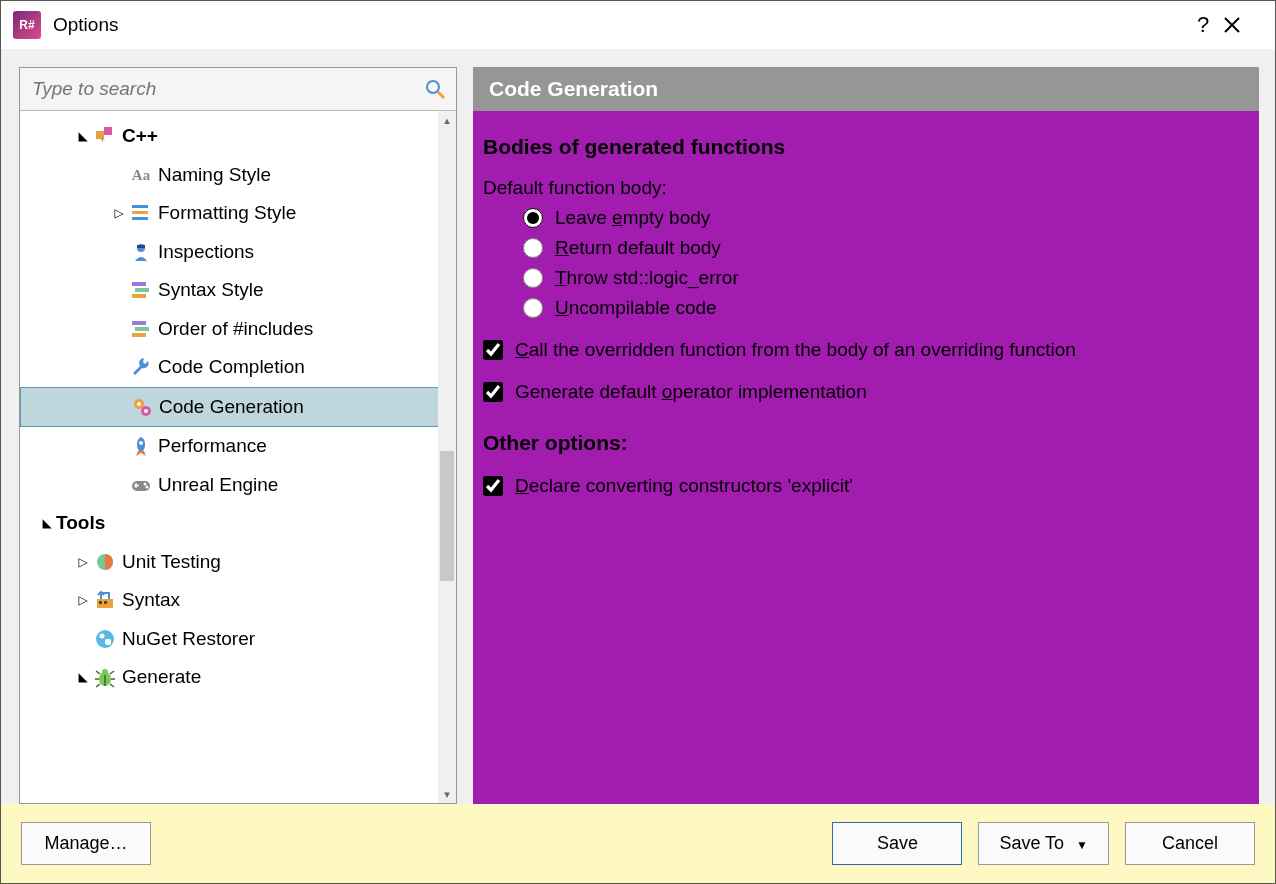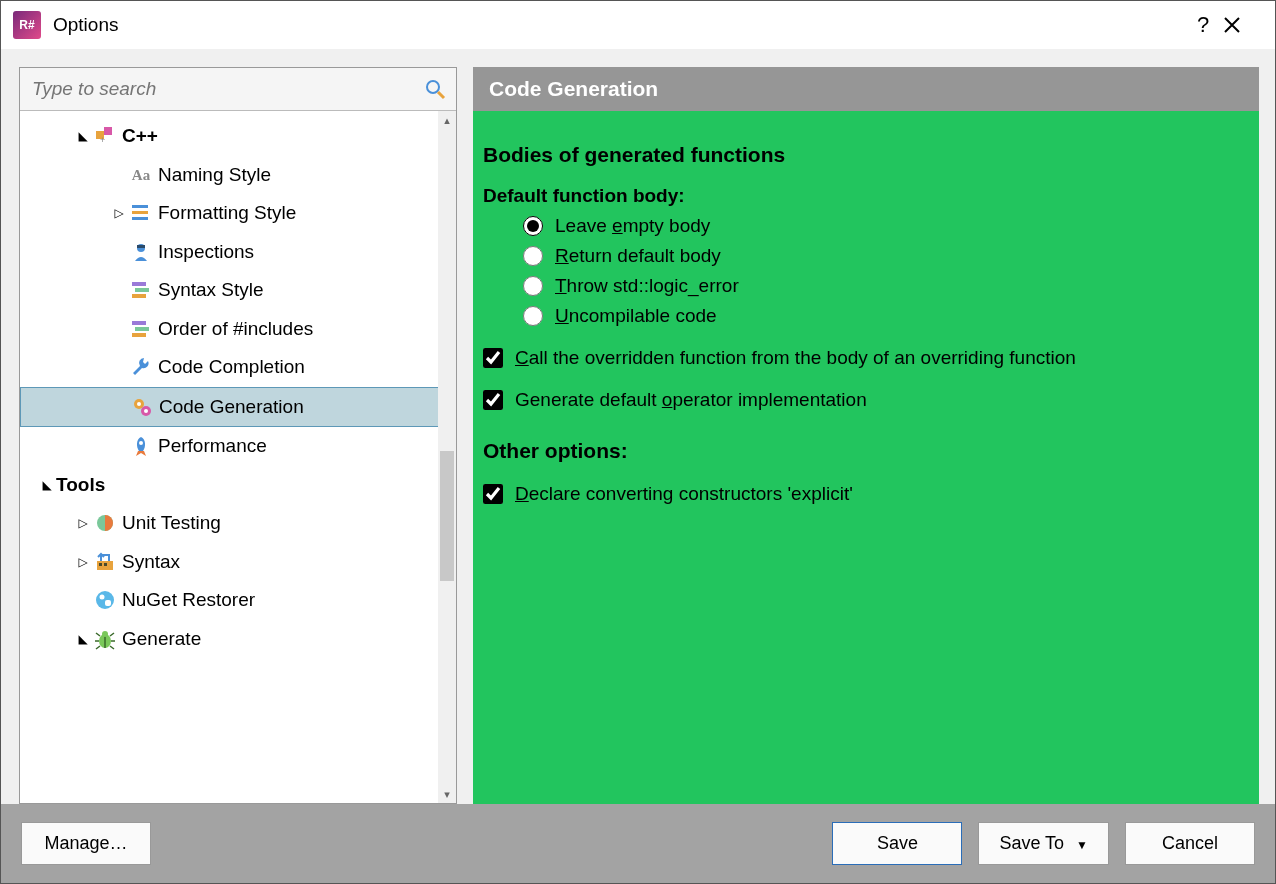--- a/index.html
+++ b/index.html
@@ -22,30 +22,30 @@
 .tree-item .arrow { width:18px; display:inline-block; text-align:center; font-size:12px;}
 .tree-item .icon { width:26px; height:22px; display:inline-flex; align-items:center; justify-content:center; margin-right:4px;}
 .tree-item .label { font-size:19px;}
 .tree-item.bold .label { font-weight:700;}
 .scrollbar { position:absolute; right:0; top:0; width:18px; height:100%; background:#f0f0f0;}
 .scrollbar .thumb { position:absolute; left:2px; right:2px; top:340px; height:130px; background:#c8c8c8;}
 .scrollbar .up,.scrollbar .down{position:absolute;left:0;width:18px;height:18px;display:flex;align-items:center;justify-content:center;color:#666;font-size:11px;}
 .scrollbar .up{top:0;} .scrollbar .down{bottom:0;}
 .main { flex:1; display:flex; flex-direction:column; padding:0 16px 0 16px;}
 .main-header { background:#969696; color:#fff; font-weight:700; font-size:21px; padding:10px 16px;}
-.main-body { flex:1; padding:32px 10px; background:#22c55e;}
+.main-body { flex:1; padding:24px 10px; background:#a21caf;}
 .section-title { font-weight:700; font-size:21px; margin-bottom:18px;}
-.field-label { font-size:19px; margin:4px 0 8px 0;font-weight:bold;}
+.field-label { font-size:19px; margin:4px 0 8px 0;}
 .radio-group { margin-left:40px;}
 .radio-row { display:flex; align-items:center; margin:8px 0; font-size:19px;}
 .radio-row input[type=radio]{ width:20px; height:20px; margin-right:12px; accent-color:#000;}
 .check-row { display:flex; align-items:center; margin:20px 0; font-size:19px;}
 .check-row input[type=checkbox]{ width:20px; height:20px; margin-right:12px; accent-color:#000;}
 .underline { text-decoration: underline; }
-.footer { display:flex; align-items:flex-start; padding:18px 20px; background:#a3a3a3;}
+.footer { display:flex; align-items:flex-start; padding:18px 20px; background:#fef9c3;}
 .footer .spacer{flex:1;}
 .btn-std { min-width:130px; padding:10px 20px; font-size:18px; background:#fafafa; border:1px solid #999; cursor:pointer; margin-left:16px;}
 .btn-std.primary { border:1.5px solid #2a6db8;}
 .btn-std .caret{margin-left:12px; font-size:12px;}
 svg { display:block;}
 </style>
 </head>
 <body>
 
 <div class="window">
@@ -170,20 +170,33 @@
             <span class="indent" style="width: 90px;"></span>
             <span class="arrow"></span>
             <span class="icon">
               <svg width="22" height="22" viewBox="0 0 22 22">
                 <path d="M11 2 C16 4 16 12 13 16 L9 16 C6 12 6 4 11 2 Z" fill="#4a90d9"></path>
                 <circle cx="11" cy="8" r="2" fill="#fff"></circle>
                 <path d="M8 16 L6 21 L11 18 L16 21 L14 16 Z" fill="#e87a3d"></path>
               </svg>
             </span>
             <span class="label">Performance</span>
+          </div>
+          <div class="tree-item">
+            <span class="indent" style="width: 90px;"></span>
+            <span class="arrow"></span>
+            <span class="icon">
+              <svg width="22" height="22" viewBox="0 0 22 22">
+                <rect x="2" y="7" width="18" height="10" rx="5" fill="#888"></rect>
+                <circle cx="15" cy="10" r="1.5" fill="#fff"></circle>
+                <circle cx="17" cy="13" r="1.5" fill="#fff"></circle>
+                <path d="M6 9 v5 M4 11.5 h5" stroke="#fff" stroke-width="1.5"></path>
+              </svg>
+            </span>
+            <span class="label">Unreal Engine</span>
           </div>
           <div class="tree-item bold">
             <span class="indent" style="width: 18px;"></span>
             <span class="arrow" style="transform: scaleX(-1);">◢</span>
             <span class="label">Tools</span>
           </div>
           <div class="tree-item">
             <span class="indent" style="width: 54px;"></span>
             <span class="arrow">▷</span>
             <span class="icon">

